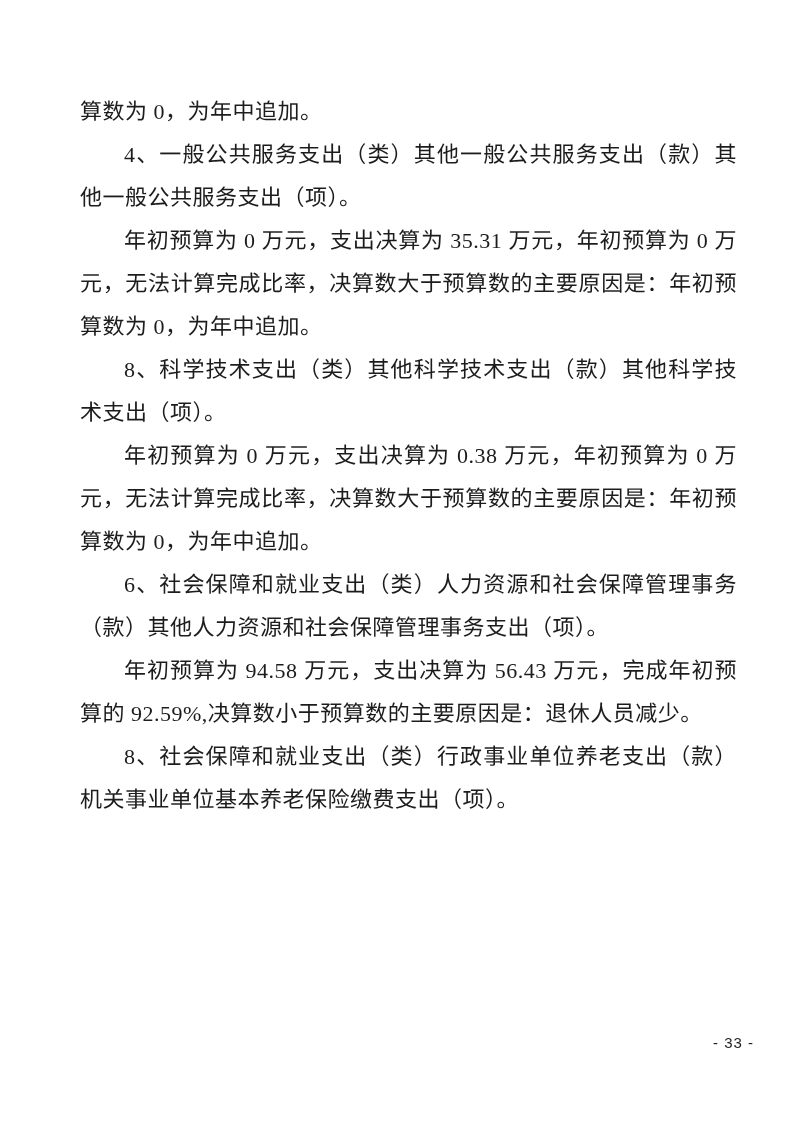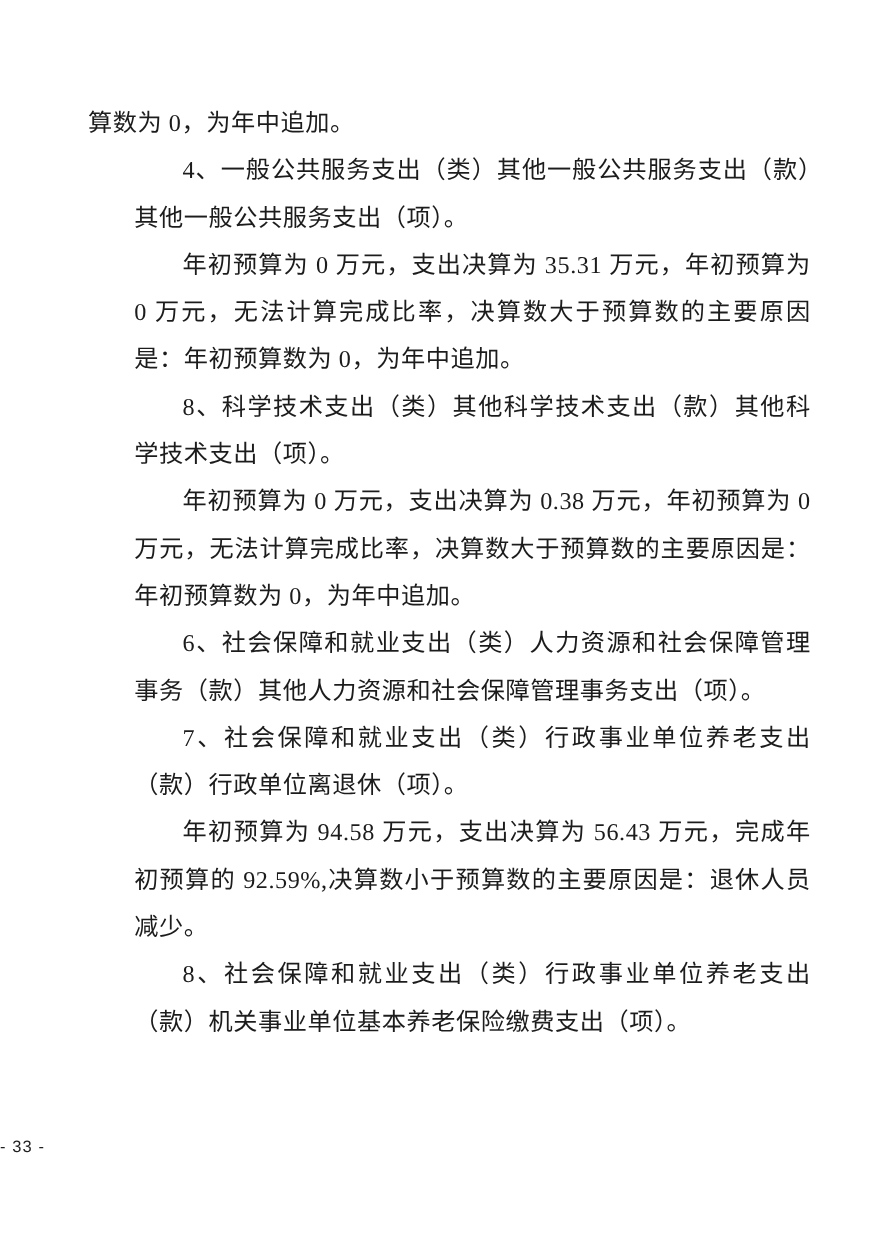--- a/index.html
+++ b/index.html
@@ -26,28 +26,27 @@
     font-size: 22px;
     line-height: 43px;
     color: #1c1c1c;
     text-align: justify;
     text-justify: inter-character;
     letter-spacing: 0.5px;
     word-break: break-all;
   }
   .para.indent {
     text-indent: 2em;
-    margin-left: 42px;
   }
   .page-footer {
     position: absolute;
     left: 0;
     top: 1033px;
     width: 100%;
-    text-align: left;
+    text-align: right;
     font-family: "Liberation Sans", "DejaVu Sans", sans-serif;
     font-size: 15px;
     line-height: 20px;
     letter-spacing: 1px;
     color: #1f1f1f;
   }
 </style>
 </head>
 <body>
 
@@ -60,21 +59,20 @@
 
   <p class="para indent">年初预算为 0 万元，支出决算为 35.31 万元，年初预算为 0 万元，无法计算完成比率，决算数大于预算数的主要原因是：年初预算数为 0，为年中追加。</p>
 
   <p class="para indent">8、科学技术支出（类）其他科学技术支出（款）其他科学技术支出（项）。</p>
 
   <p class="para indent">年初预算为 0 万元，支出决算为 0.38 万元，年初预算为 0 万元，无法计算完成比率，决算数大于预算数的主要原因是：年初预算数为 0，为年中追加。</p>
 
   <p class="para indent">6、社会保障和就业支出（类）人力资源和社会保障管理事务（款）其他人力资源和社会保障管理事务支出（项）。</p>
 
 
-  <p class="para indent">7、社会保障和就业支出（类）行政事业单位养老支出（款）行政单位离退休（项）。</p>
 
   <p class="para indent">年初预算为 94.58 万元，支出决算为 56.43 万元，完成年初预算的 92.59%,决算数小于预算数的主要原因是：退休人员减少。</p>
 
   <p class="para indent">8、社会保障和就业支出（类）行政事业单位养老支出（款）机关事业单位基本养老保险缴费支出（项）。</p>
 </div>
 
   <div class="page-footer">- 33 -</div>
 
 </div>
 

